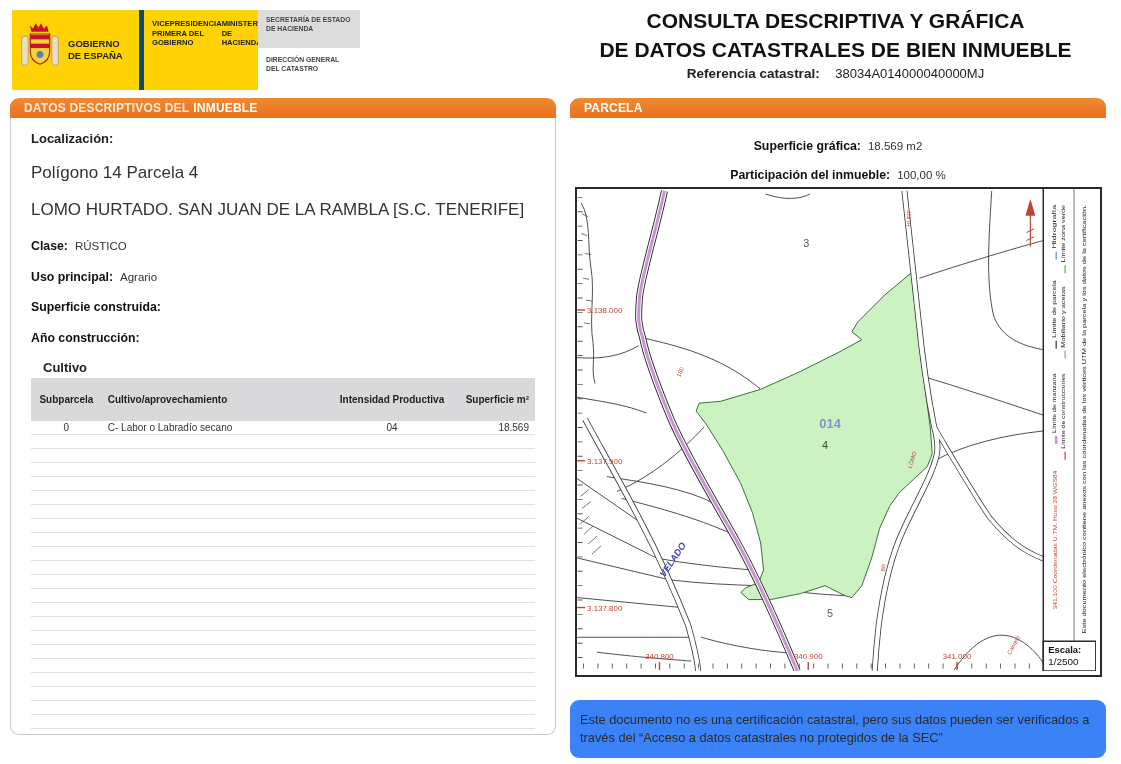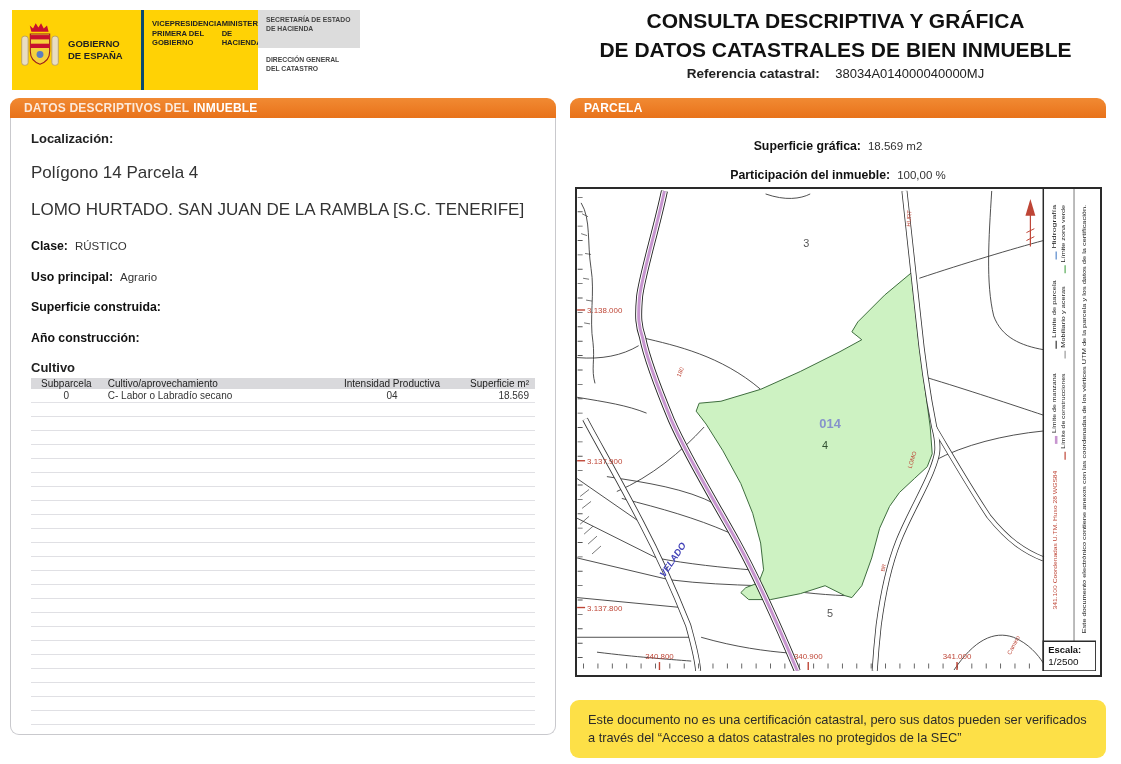--- a/index.html
+++ b/index.html
@@ -1,21 +1,21 @@
 <!DOCTYPE html>
 <html><head>
 <meta charset="utf-8">
 <style>
   html,body{margin:0;padding:0;background:#fff;}
   .page{position:relative;width:1121px;height:764px;background:#fff;overflow:hidden;
         font-family:"Liberation Sans","DejaVu Sans",sans-serif;color:#222;}
 
   
   .logo-block{position:absolute;left:12px;top:10px;height:80px;display:flex;}
-  .crest-box{width:132px;background:#FFD205;display:flex;align-items:center;padding:0 6px;box-sizing:border-box;border-right:3px solid #0c4a6e;}
+  .crest-box{width:132px;background:#FFD205;display:flex;align-items:center;padding:0 6px;box-sizing:border-box;border-right:5px solid #0c4a6e;}
   .crest-box .gob-text{font-size:9.5px;font-weight:bold;color:#222;line-height:12px;margin-left:6px;}
   .ministry-box{width:114px;background:#FFD205;display:flex;
                 padding:9px 8px;box-sizing:border-box;}
   .ministry-box div{font-size:7.6px;font-weight:bold;color:#222;line-height:9.5px;}
   .dept-col{width:102px;display:flex;flex-direction:column;}
   .dept-gray{background:#DCDCDC;height:38px;padding:6px 8px;box-sizing:border-box;font-size:6.8px;font-weight:bold;color:#444;line-height:8.5px;}
   .dept-white{padding:8px 8px;font-size:6.8px;font-weight:bold;color:#444;line-height:8.5px;}
 
   .doc-title{position:absolute;left:565px;top:6px;width:541px;text-align:center;}
   .doc-title .t{font-size:21px;font-weight:bold;color:#111;line-height:29px;}
@@ -30,44 +30,44 @@
   .bar .emph{color:#fff;margin-left:4px;}
 
   .panel-left{position:absolute;left:10px;top:98px;width:546px;}
   .card{background:#fff;border:1px solid #c9c9cd;border-top:none;border-radius:0 0 9px 9px;
         height:617px;padding:0 20px;box-sizing:border-box;overflow:hidden;}
   .loc-label{font-weight:bold;font-size:13px;margin:13px 0 5px;}
   .loc-line{font-size:17px;line-height:20px;color:#333;}
   .kv-group{margin-top:13px;}
   .kv{font-size:11.5px;line-height:19px;color:#333;}
   .kv b{font-size:12.3px;color:#111;margin-right:7px;}
-  .cultivo-title{font-weight:bold;font-size:13px;margin:12px 0 3px;}
+  .cultivo-title{font-weight:bold;font-size:13px;margin:12px 12px 3px;}
 
   table.cultivo{width:100%;border-collapse:collapse;font-size:10px;table-layout:fixed;}
-  table.cultivo th{background:#d9d9dc;font-weight:normal;padding:0 6px;font-size:10px;color:#222;}
+  table.cultivo th{background:#d9d9dc;font-weight:bold;padding:16px 6px;font-size:10px;color:#222;}
   table.cultivo th:nth-child(1){width:13%;}
   table.cultivo th:nth-child(2){width:47%;}
   table.cultivo th:nth-child(3){width:25%;}
   table.cultivo th:nth-child(4){width:15%;}
   table.cultivo td{padding:0 6px;height:13px;border-bottom:1px solid #e2e2e6;color:#333;}
   table.cultivo tr.empty td{border-bottom:1px solid #e0e0e4;}
   .a-l{text-align:left;} .a-c{text-align:center;} .a-r{text-align:right;}
 
   .panel-right{position:absolute;left:570px;top:98px;width:536px;}
   .fields{padding:7px 14px 0;}
   .fields .kv{line-height:18px;text-align:center;}
 
   
   .map-frame{position:absolute;left:575px;top:187px;width:523px;height:486px;border:2px solid #2a2a2a;background:#fff;}
   .map-frame svg{display:block;}
   .redtxt{fill:#BE4536;}
 
   
   .disclaimer{position:absolute;left:570px;top:700px;width:536px;box-sizing:border-box;
-              background:#fde047;border-radius:9px;padding:11px 18px;font-size:12.8px;line-height:18px;color:#2b2b2b;}
+              background:#3b82f6;border-radius:9px;padding:11px 10px;font-size:12.8px;line-height:18px;color:#2b2b2b;}
 </style>
 </head>
 <body>
 
 <div class="page">
 
   <div class="logo-block">
     <div class="crest-box">
       <span>
         <svg width="44" height="56" viewBox="0 0 40 52">

